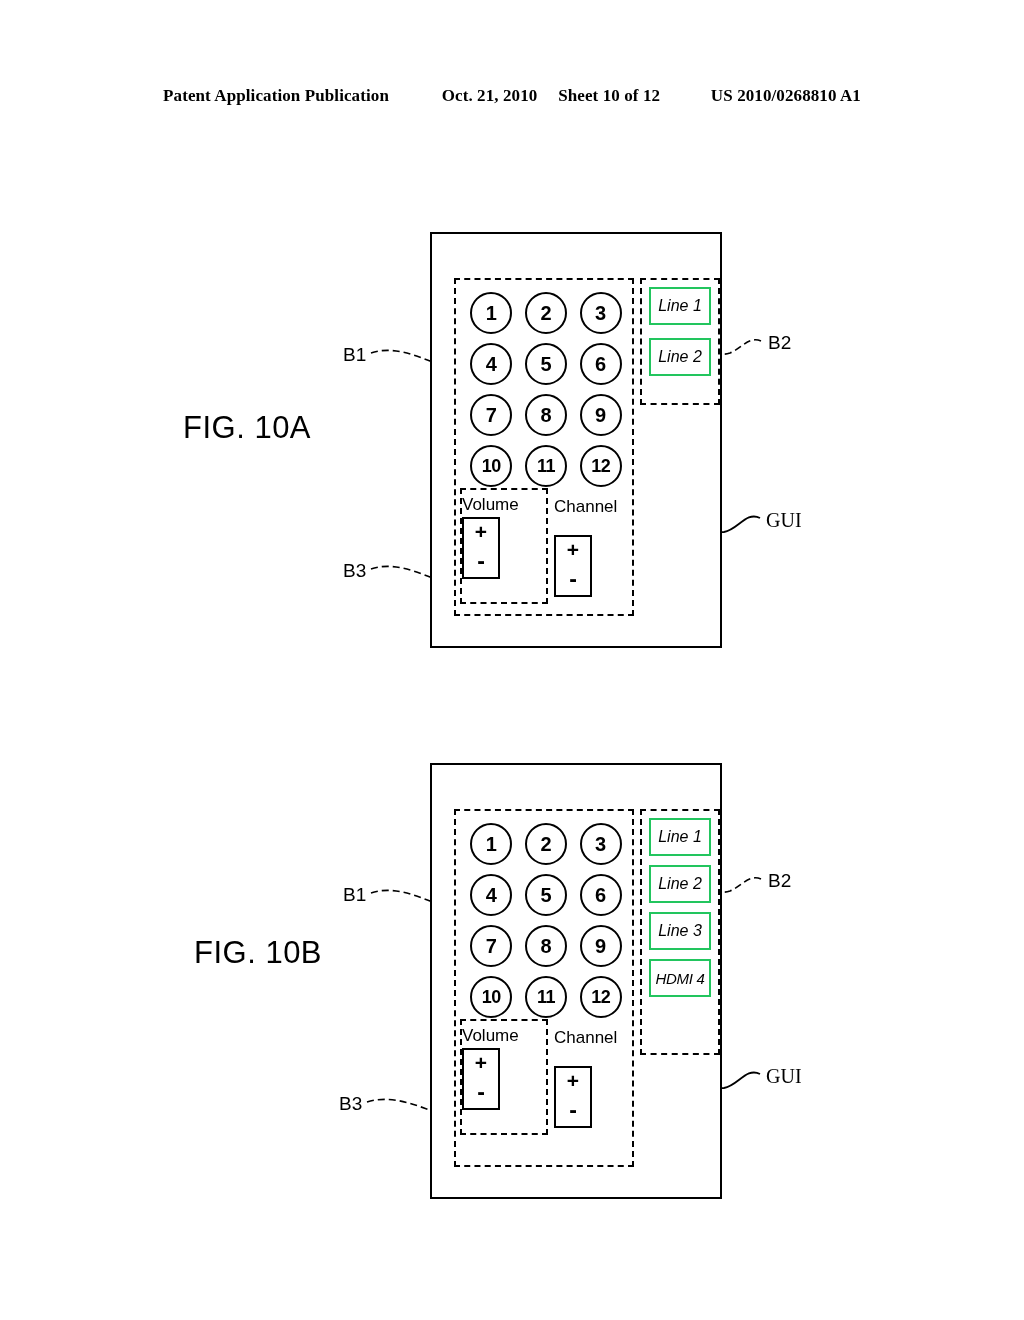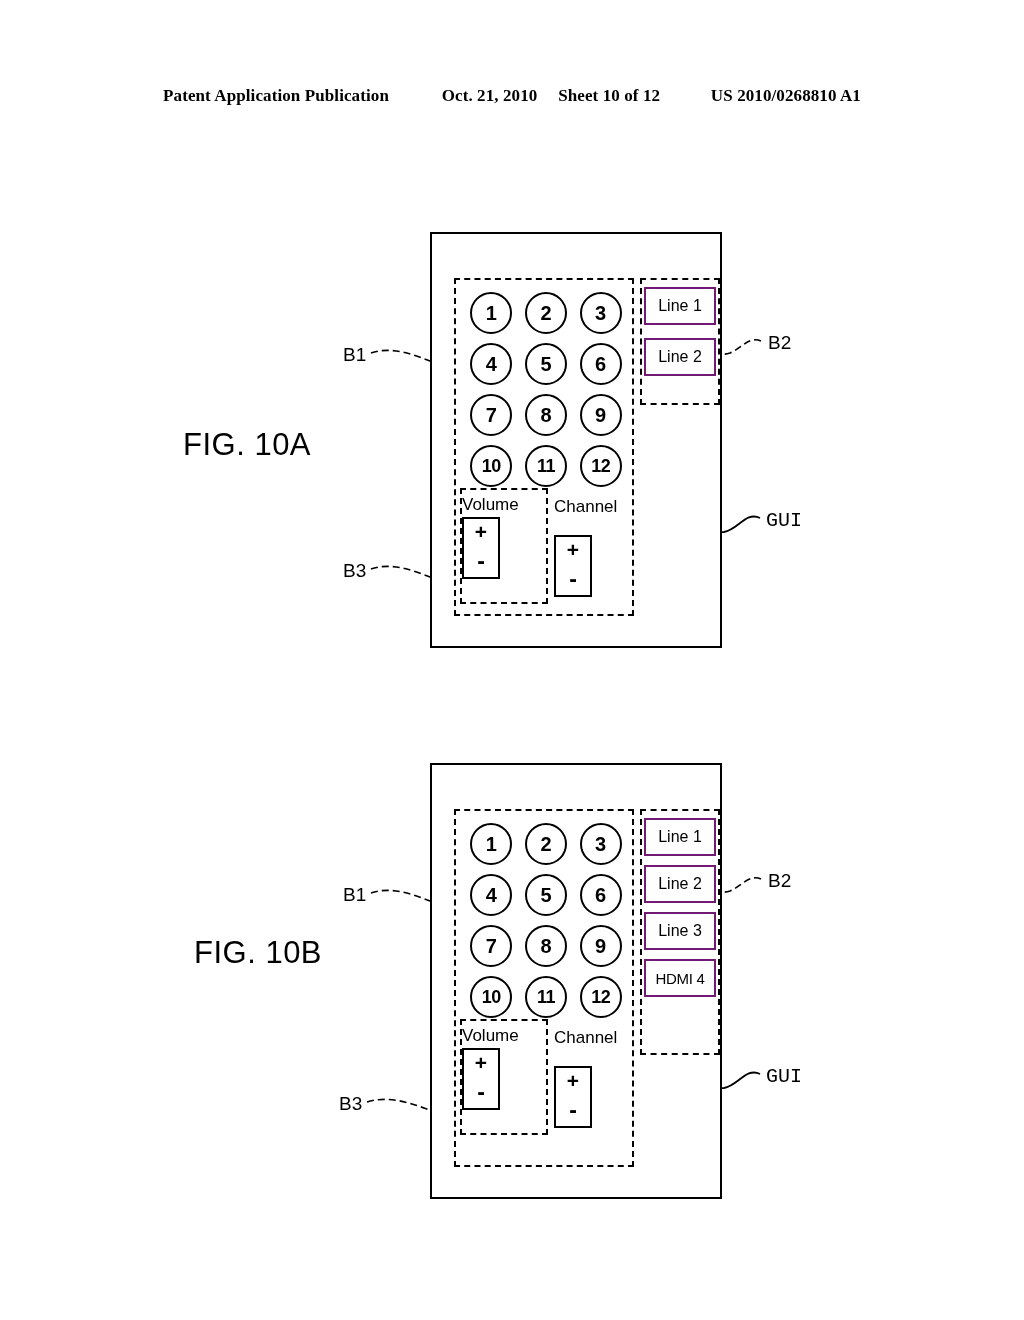--- a/index.html
+++ b/index.html
@@ -43,21 +43,21 @@
   #figure-10a { top: 205px; height: 480px; }
   #figure-10b { top: 735px; height: 500px; }
 
   .fig-caption {
     position: absolute;
     font-family: "Liberation Sans", sans-serif;
     font-size: 31px;
     letter-spacing: 0.5px;
     white-space: nowrap;
   }
-  #figure-10a .fig-caption { left: 183px; top: 222px; }
+  #figure-10a .fig-caption { left: 183px; top: 205px; }
   #figure-10b .fig-caption { left: 194px; top: 200px; }
 
   
   .gui-frame {
     position: absolute;
     left: 430px;
     border: 2px solid #000;
     background: #fff;
   }
   #figure-10a .gui-frame { top: 27px; width: 288px; height: 412px; }
@@ -171,44 +171,45 @@
     box-sizing: border-box;
     display: flex;
     flex-direction: column;
     align-items: center;
     background: #fff;
   }
   #figure-10a .b2-region { left: 208px; top: 44px; width: 80px; height: 127px; padding-top: 7px; }
   #figure-10b .b2-region { left: 208px; top: 44px; width: 80px; height: 246px; padding-top: 7px; }
 
   .line-btn {
-    width: 72px;
+    width: 62px;
     height: 38px;
-    border: 2px solid #701a75;
+    border: 2px solid #22c55e;
     box-sizing: border-box;
     display: flex;
     align-items: center;
     justify-content: center;
     font-family: "Liberation Sans", sans-serif;
     font-size: 16px;
     white-space: nowrap;
     background: #fff;
+    font-style: italic;
   }
   #figure-10a .line-btn { margin-bottom: 13px; }
   #figure-10b .line-btn { margin-bottom: 9px; }
   .line-btn.hdmi { font-size: 15px; letter-spacing: -0.3px; }
 
   
   .ref-label {
     position: absolute;
     font-family: "Liberation Sans", sans-serif;
     font-size: 19px;
     white-space: nowrap;
   }
-  .ref-label.serif { font-family: Liberation Mono, monospace; font-size: 20px; }
+  .ref-label.serif { font-family: Liberation Serif, serif; font-size: 20px; }
 
   #figure-10a .ref-b1 { left: 343px; top: 139px; }
   #figure-10a .ref-b3 { left: 343px; top: 355px; }
   #figure-10a .ref-b2 { left: 768px; top: 127px; }
   #figure-10a .ref-gui { left: 766px; top: 304px; }
 
   #figure-10b .ref-b1 { left: 343px; top: 149px; }
   #figure-10b .ref-b3 { left: 339px; top: 358px; }
   #figure-10b .ref-b2 { left: 768px; top: 135px; }
   #figure-10b .ref-gui { left: 766px; top: 330px; }

